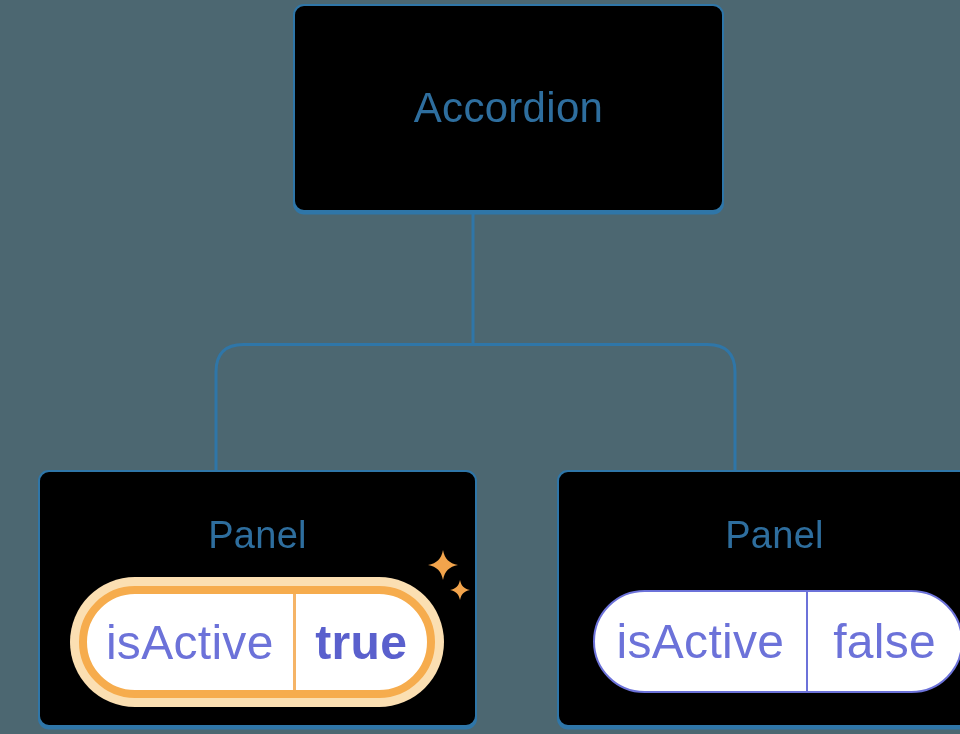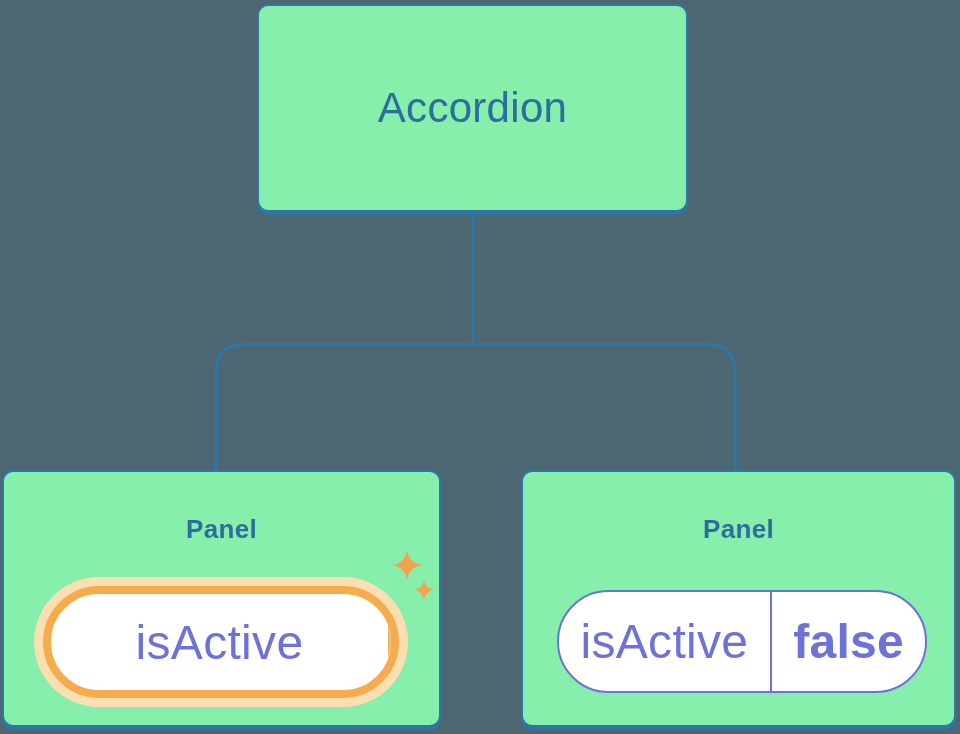--- a/index.html
+++ b/index.html
@@ -1,38 +1,39 @@
 <!DOCTYPE html>
 <html><head>
 <meta charset="utf-8">
 <style>
   html,body{margin:0;padding:0;background:#4C6771;}
   .canvas{
     position:relative;width:960px;height:734px;background:#4C6771;
     font-family:"Liberation Sans",sans-serif;overflow:hidden;
   }
   .box{
-    position:absolute;background:#86efac;
+    position:absolute;background:#000000;
     border:2.5px solid #2F76A8;border-radius:11px;
     box-shadow:0 2.5px 0 0 #2F76A8;
     box-sizing:border-box;
+    margin-left:36px;
   }
   .accordion{
     left:257px;top:4px;width:431px;height:208px;
     display:flex;align-items:center;justify-content:center;
   }
   .node-label{
     color:#2E6E9E;font-size:42px;font-weight:500;letter-spacing:.3px;
   }
   .connectors{position:absolute;left:0;top:0;width:960px;height:734px;pointer-events:none;}
   .panel-left{left:2px;top:470px;width:439px;height:257px;}
   .panel-right{left:521px;top:470px;width:435px;height:257px;}
   .panel-title{
     position:absolute;top:42px;left:0;right:0;text-align:center;
-    color:#2E6E9E;font-size:26px;font-weight:700;letter-spacing:.3px;
+    color:#2E6E9E;font-size:38px;font-weight:400;letter-spacing:.3px;
   }
   .pill-glow{
     position:absolute;left:30px;top:105px;width:374px;height:130px;
     background:#FBDFB2;border-radius:999px;padding:9px;box-sizing:border-box;
   }
   .pill-main{
     width:100%;height:100%;background:#FFFFFF;
     border:8px solid #F6AC4D;border-radius:999px;
     display:flex;align-items:stretch;box-sizing:border-box;overflow:hidden;
   }
@@ -41,21 +42,21 @@
     background:#FFFFFF;border:2.5px solid #6C72D9;border-radius:999px;
     display:flex;align-items:stretch;box-sizing:border-box;overflow:hidden;
   }
   .cell{
     display:flex;align-items:center;justify-content:center;
     color:#6C72D9;font-size:48px;letter-spacing:.3px;
   }
   .key-active{flex:61;}
   .val-active{flex:39;font-weight:700;color:#5A60CD;}
   .key-plain{flex:58;}
-  .val-plain{flex:42;font-weight:bold;}
+  .val-plain{flex:42;}
   .divider-orange{width:3px;background:#F5B467;}
   .divider-purple{width:2.5px;background:#6C72D9;}
   .sparkles{position:absolute;left:375px;top:56px;width:72px;height:80px;}
 </style>
 </head>
 <body>
 
 <div class="canvas">
 
   <svg class="connectors" viewBox="0 0 960 734" width="960" height="734">
@@ -67,20 +68,21 @@
     <span class="node-label">Accordion</span>
   </div>
 
   <div class="box panel-left">
     <div class="panel-title">Panel</div>
 
     <div class="pill-glow">
       <div class="pill-main">
         <div class="cell key-active">isActive</div>
         <div class="divider-orange"></div>
+        <div class="cell val-active">true</div>
       </div>
     </div>
 
     <svg class="sparkles" viewBox="0 0 72 80" width="72" height="80">
       <path fill="#F2A44C" d="M28 22 C29.8 31 34 35.2 43 37 C34 38.8 29.8 43 28 52 C26.2 43 22 38.8 13 37 C22 35.2 26.2 31 28 22 Z"></path>
       <path fill="#F2A44C" d="M45 52 C46.3 58 49 60.7 55 62 C49 63.3 46.3 66 45 72 C43.7 66 41 63.3 35 62 C41 60.7 43.7 58 45 52 Z"></path>
     </svg>
   </div>
 
   <div class="box panel-right">

